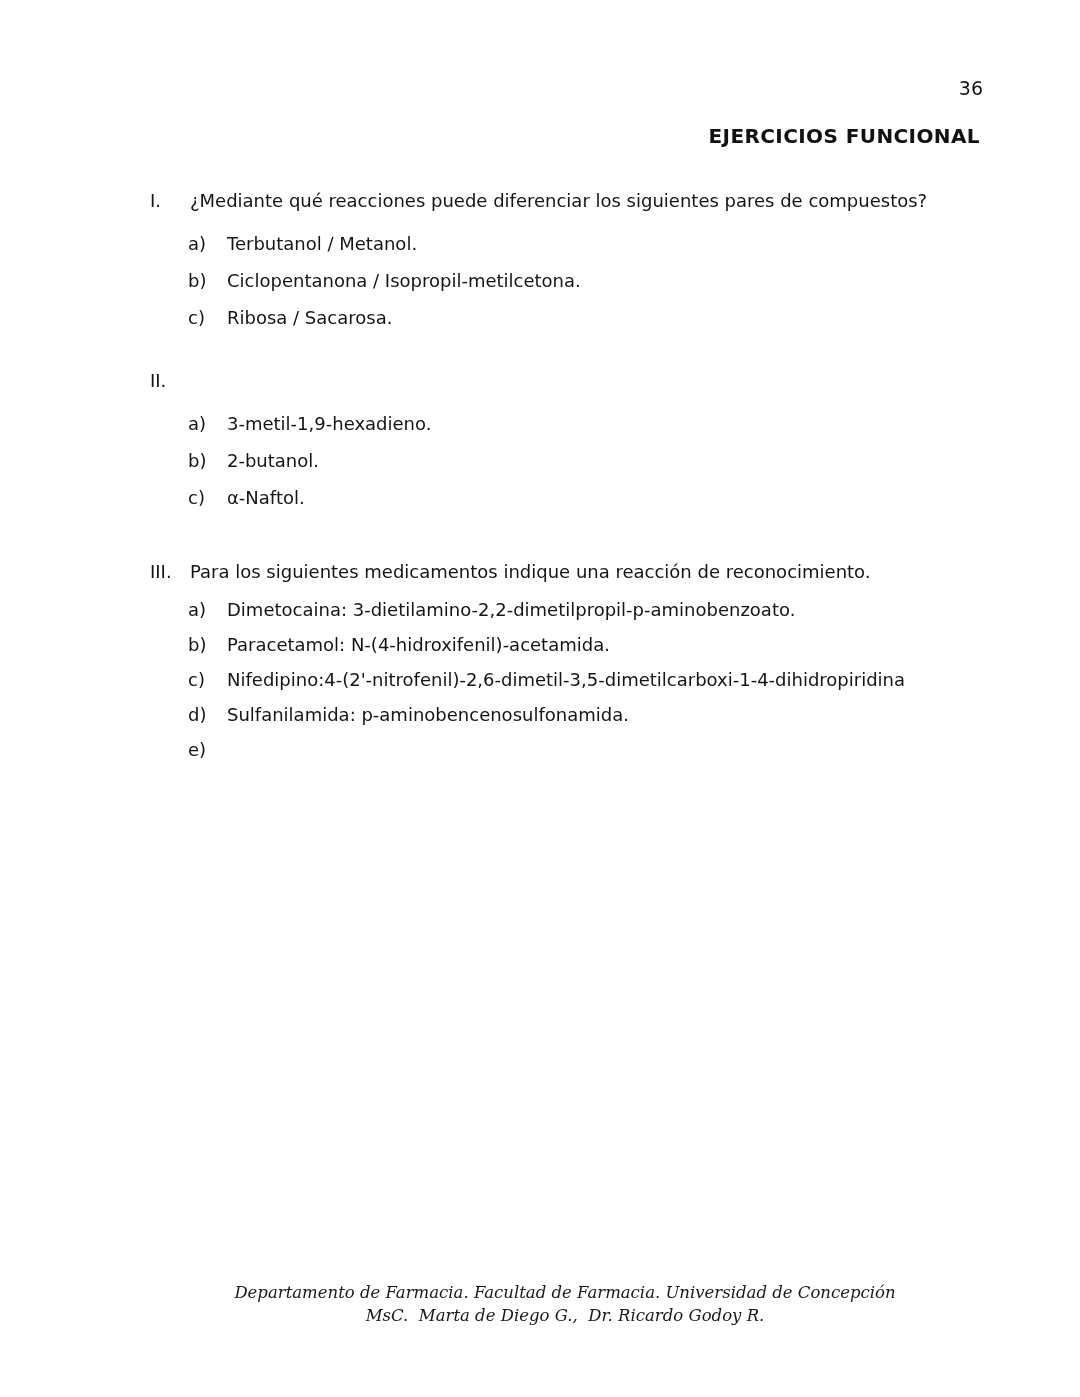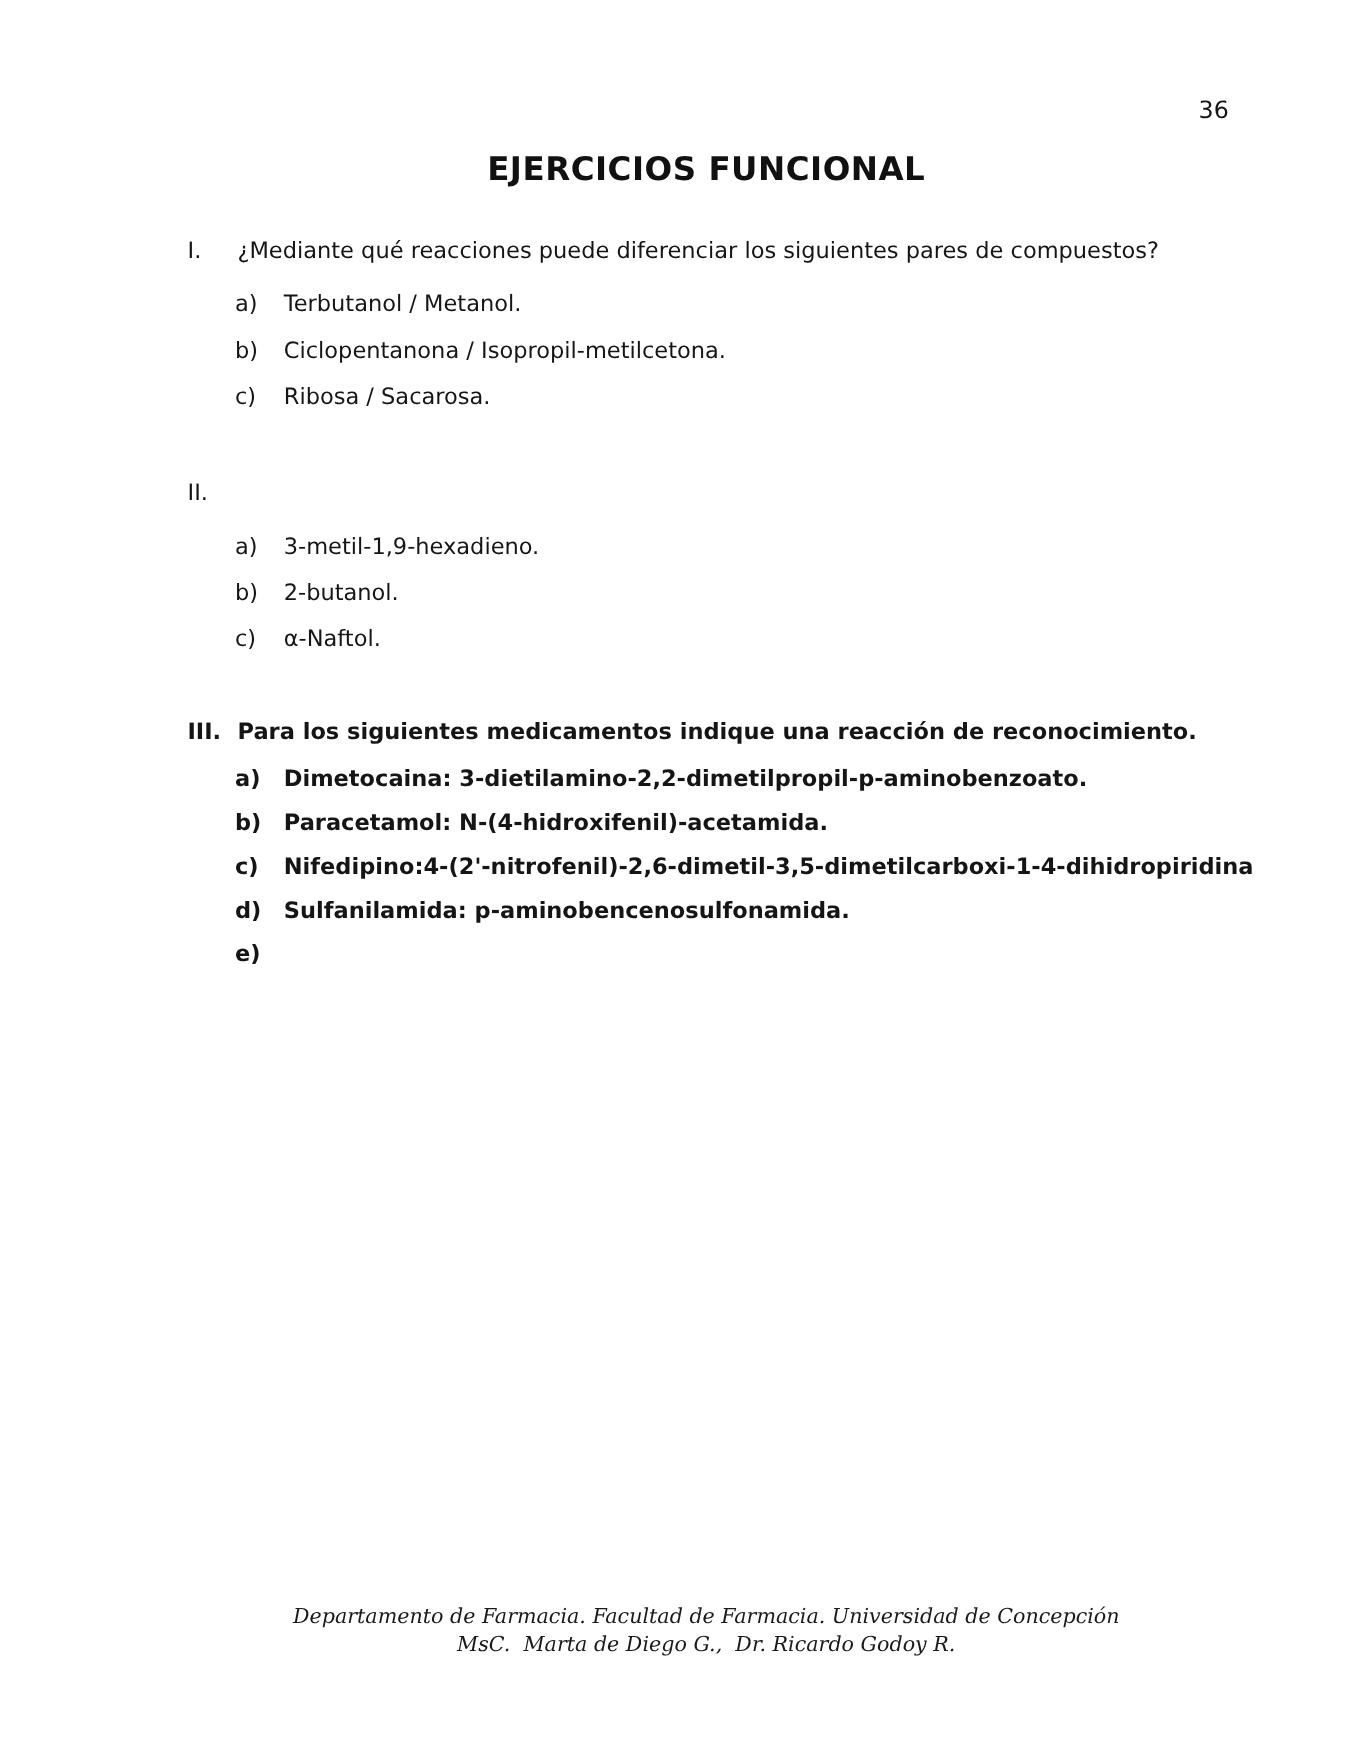--- a/index.html
+++ b/index.html
@@ -23,31 +23,31 @@
     line-height: 24px;
   }
   .content {
     position: absolute;
     left: 150px;
     top: 0;
     width: 830px;
   }
   .title {
     margin: 122px 0 0 0;
-    text-align: center;
-    font-size: 26px;
+    text-align: right;
+    font-size: 20px;
     font-weight: bold;
     letter-spacing: 0.4px;
     line-height: 28px;
     color: #111;
   }
   .section { font-size: 18px; }
   .section.s1 { margin-top: 38px; }
-  .section.s2 { margin-top: 51px; }
-  .section.s3 { margin-top: 48px; font-weight: bold; }
+  .section.s2 { margin-top: 37px; }
+  .section.s3 { margin-top: 48px; }
   .prompt-row {
     display: flex;
     line-height: 26px;
   }
   .numeral {
     flex: none;
     width: 40px;
   }
   .items {
     margin-left: 38px;

